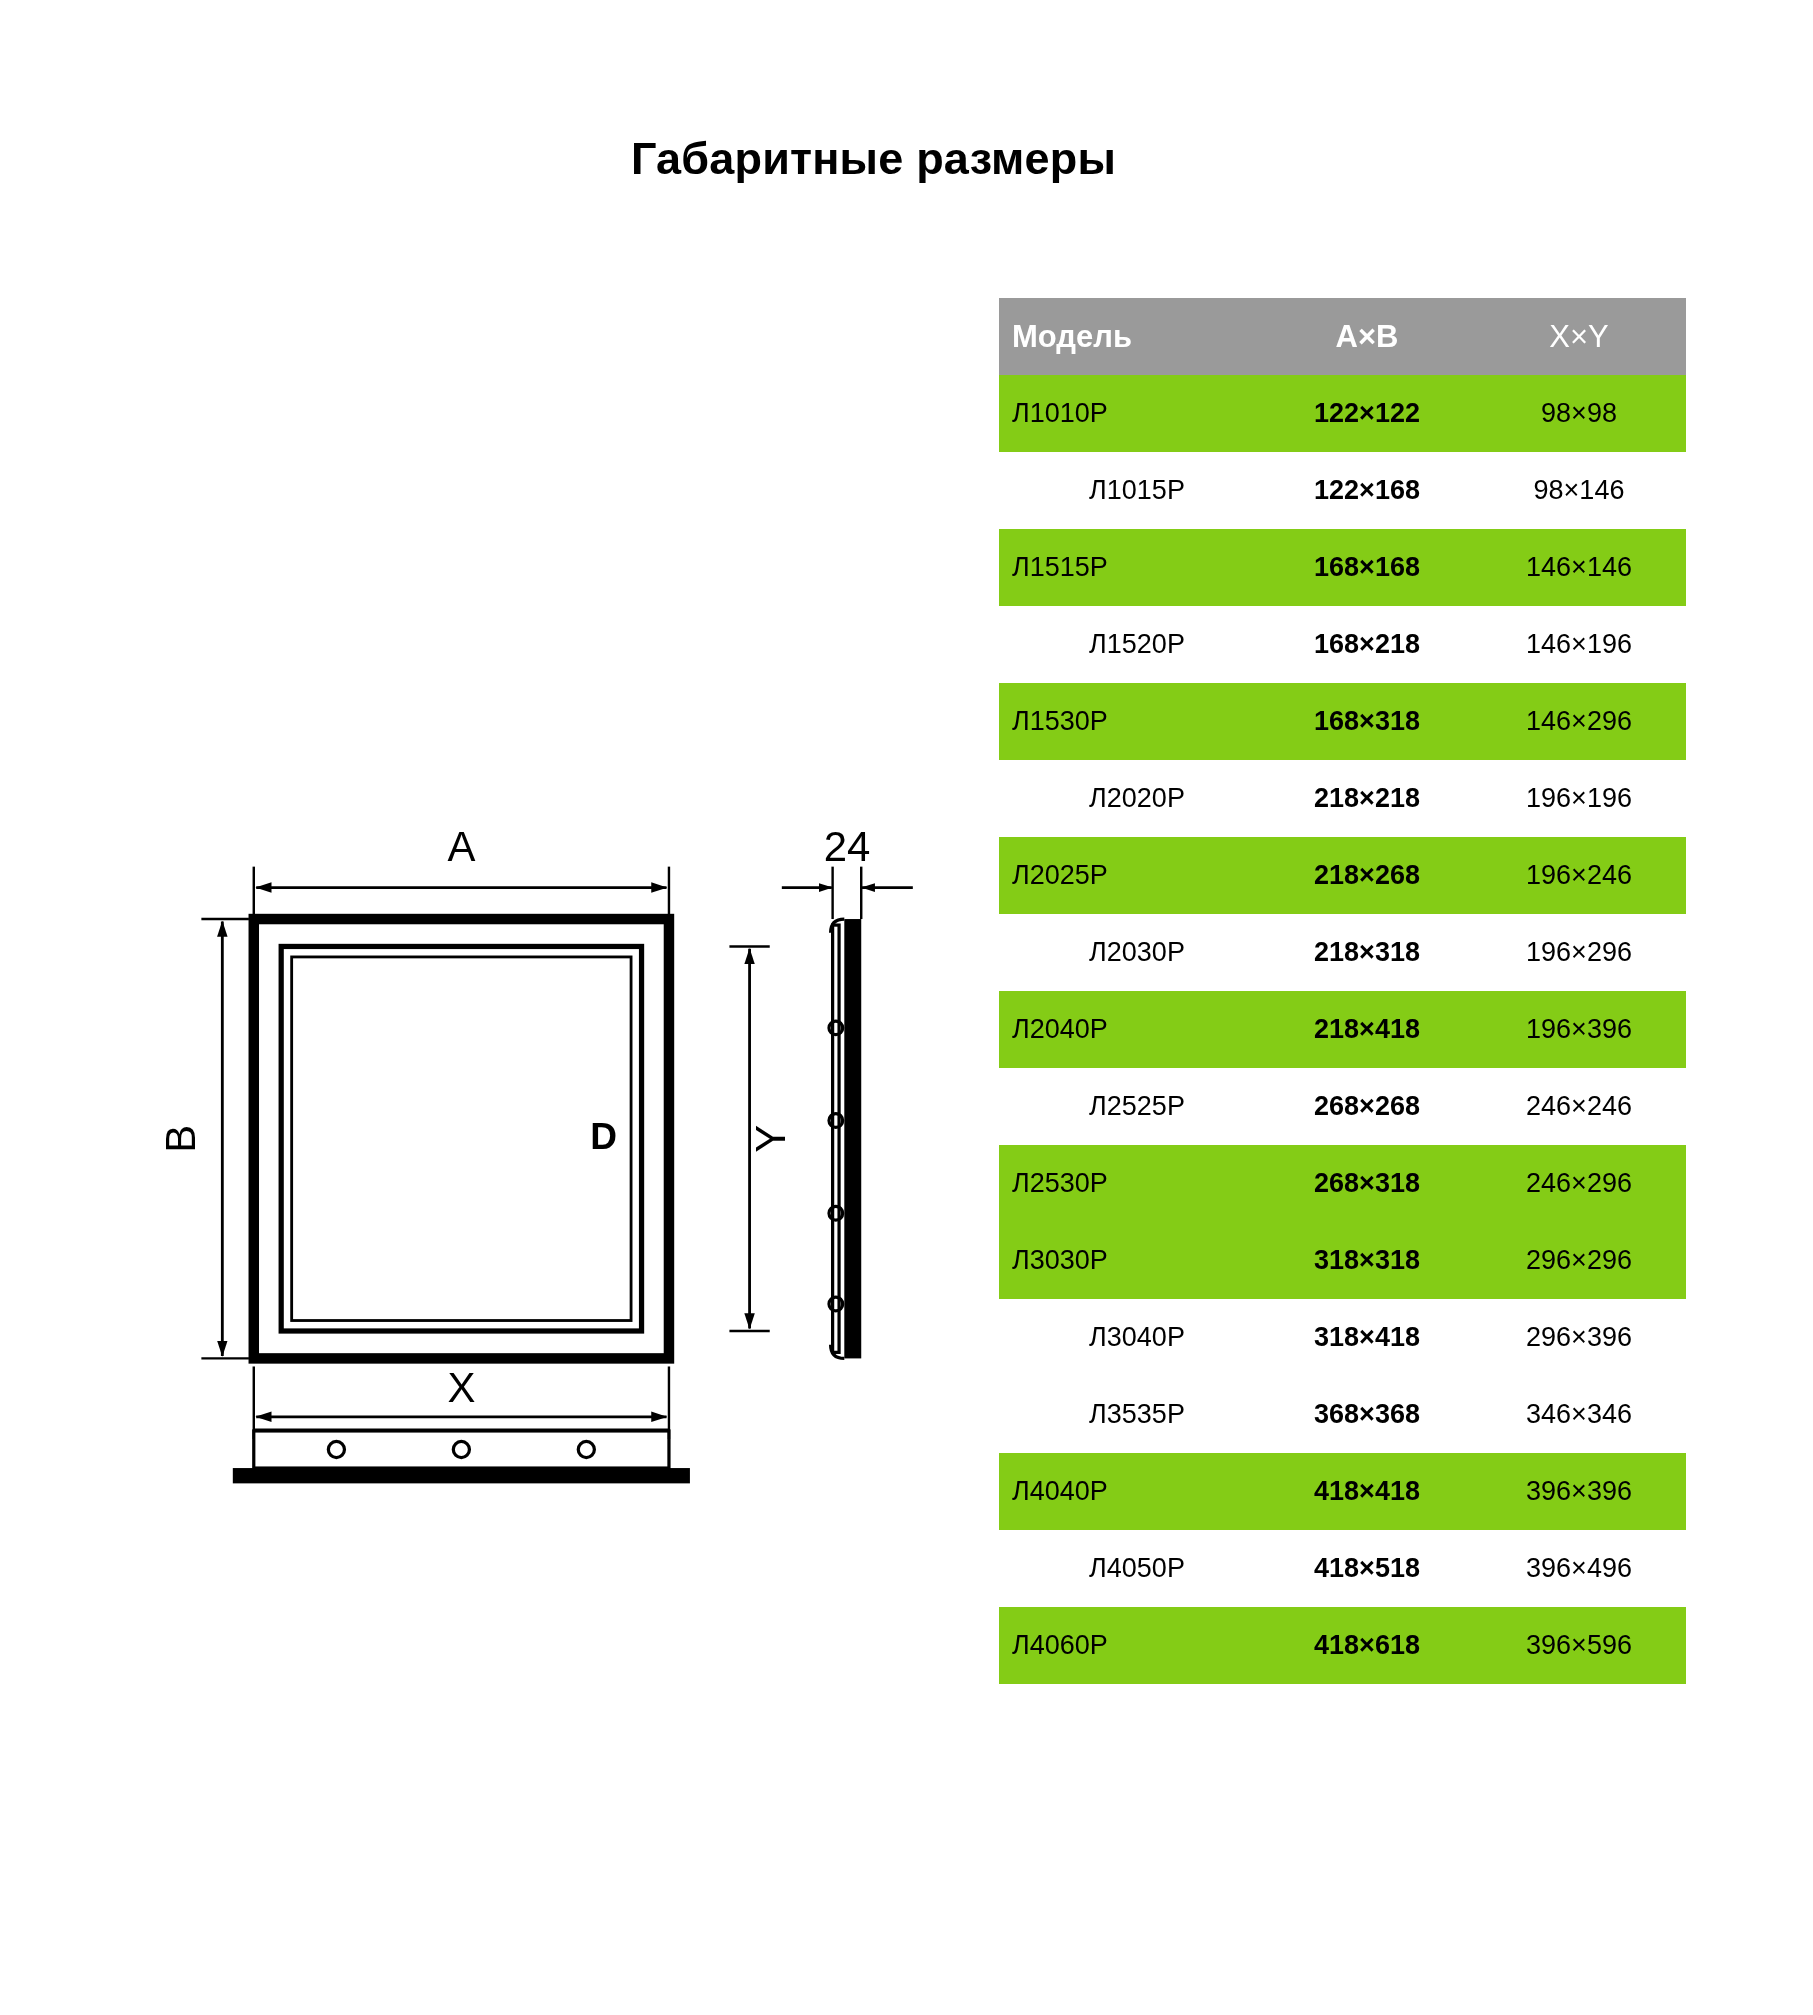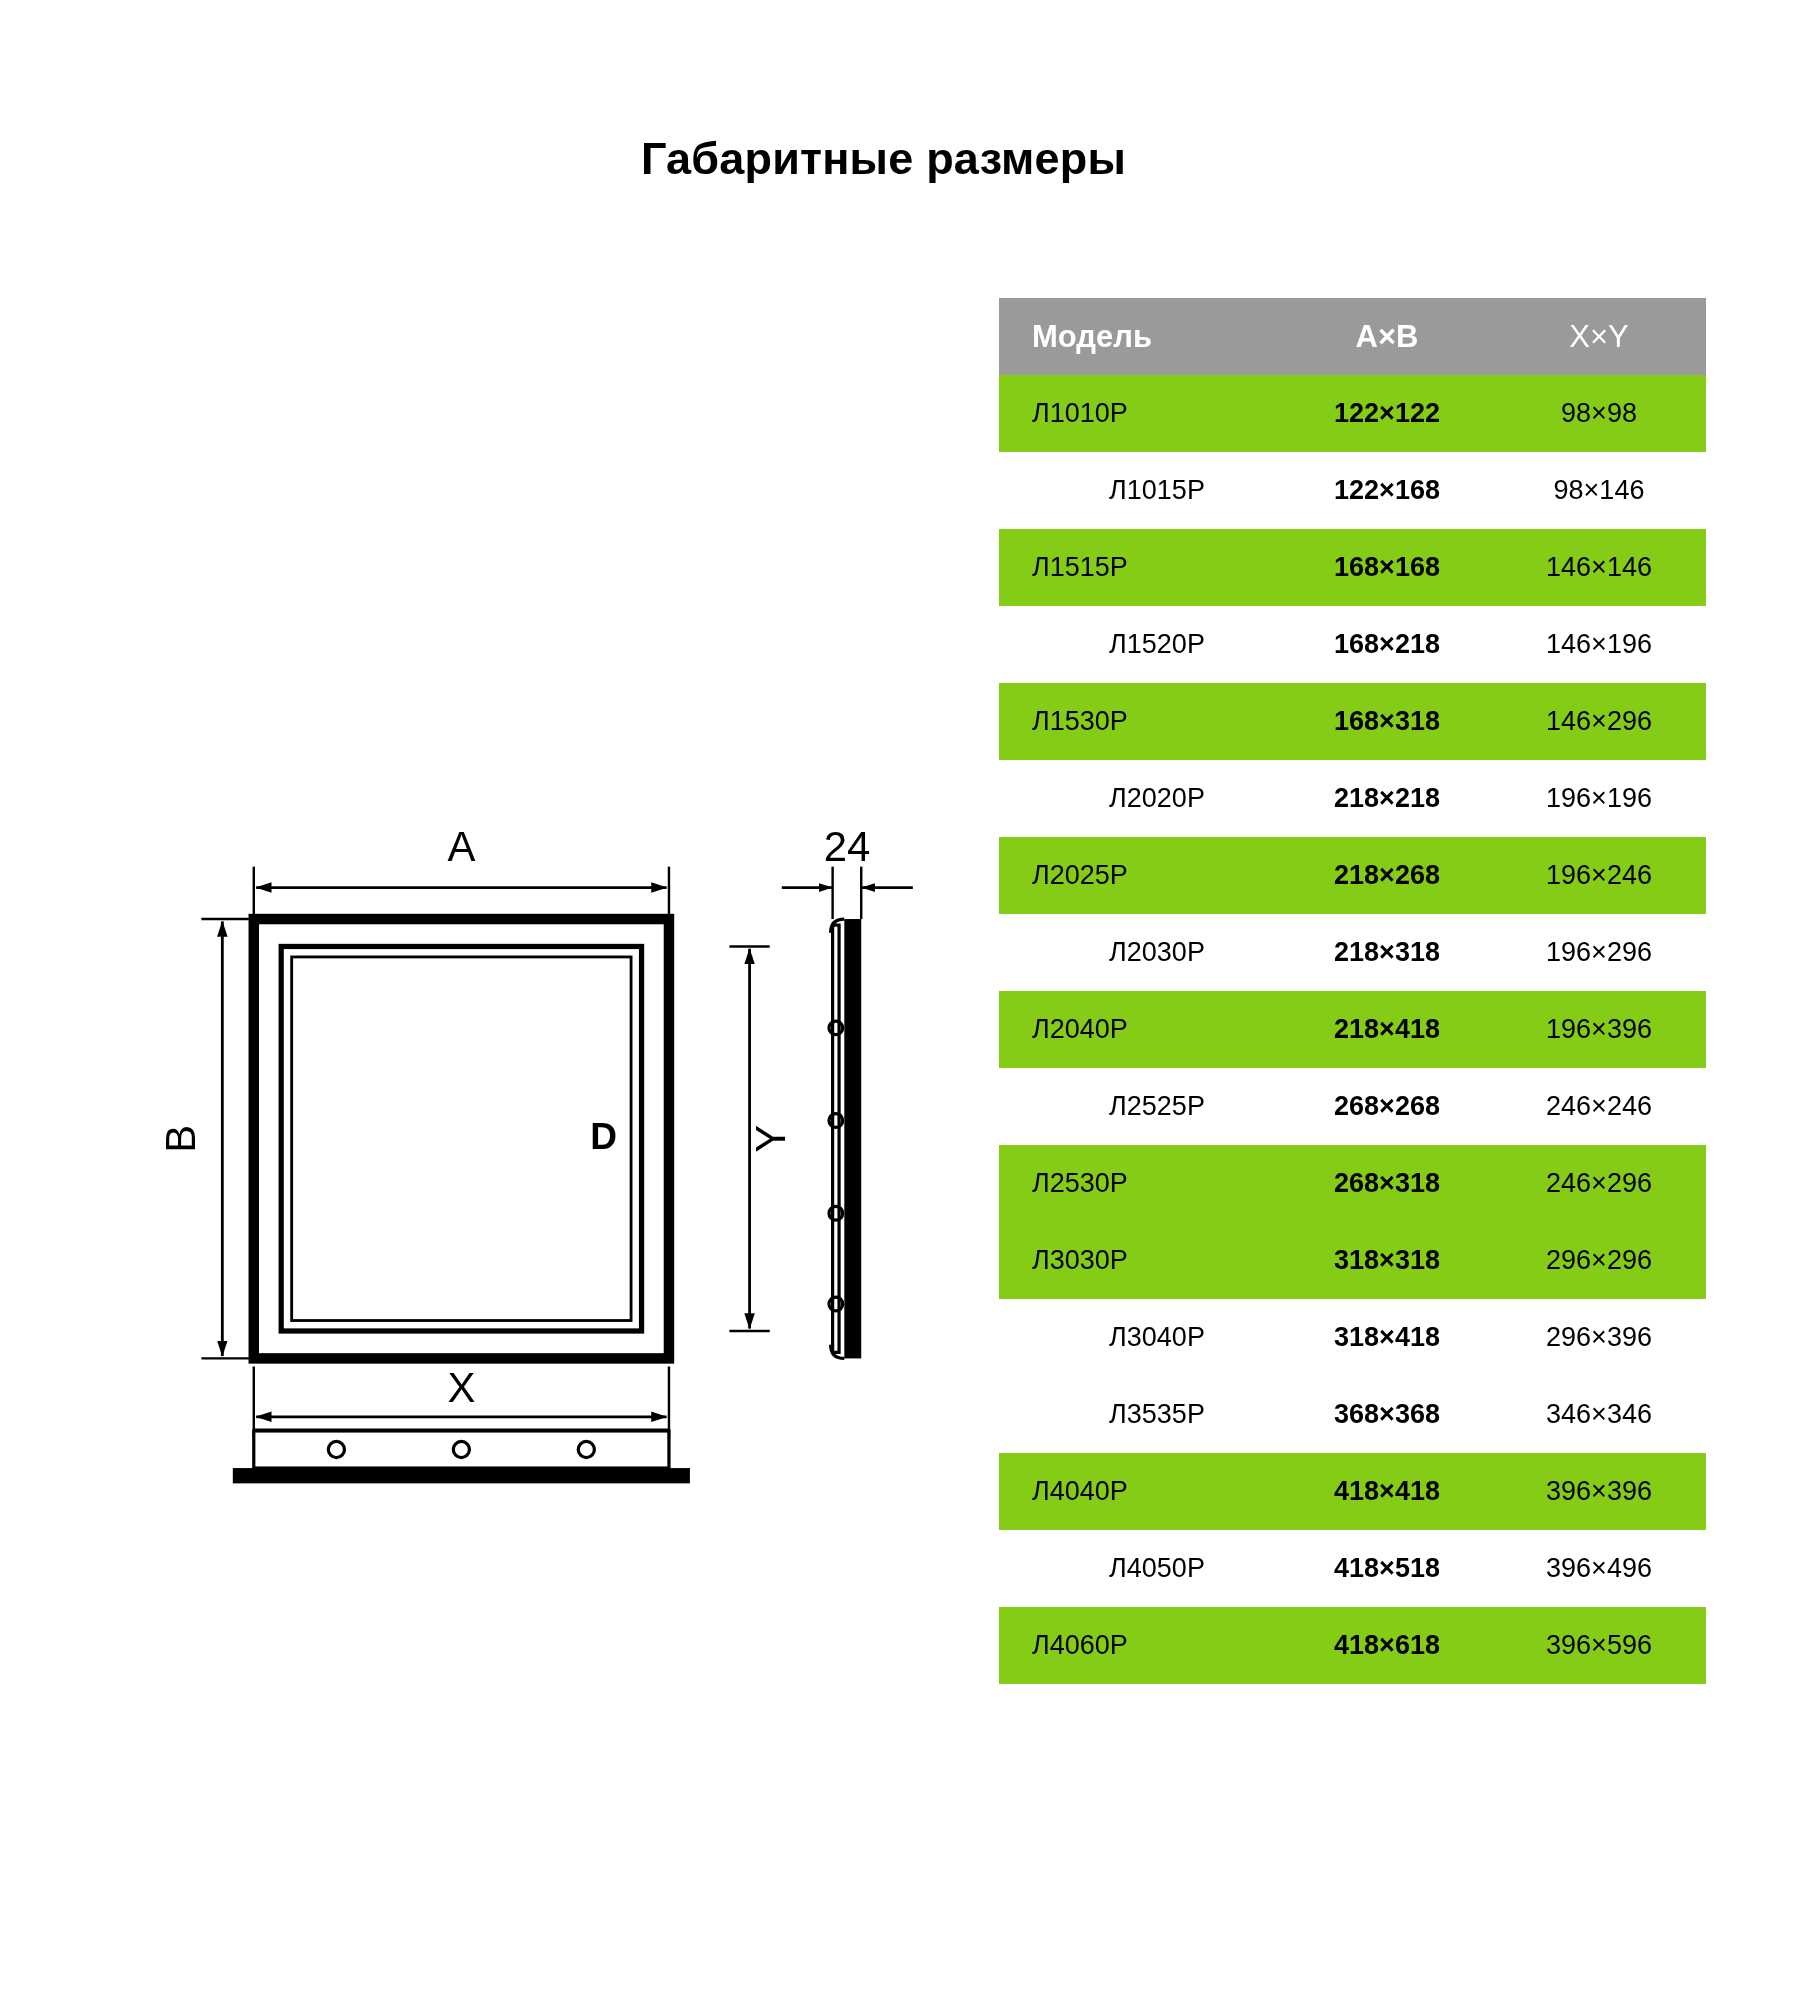--- a/index.html
+++ b/index.html
@@ -13,21 +13,21 @@
     position: relative;
     font-family: "Liberation Sans", sans-serif;
     color: #000000;
     overflow: hidden;
   }
 
   
   .page-title {
     position: absolute;
     top: 133px;
-    left: 10px;
+    left: 0;
     width: 1747px;
     text-align: center;
     font-size: 45px;
     font-weight: bold;
     letter-spacing: 0.2px;
   }
 
   
   .drawing {
     position: absolute;
@@ -54,21 +54,21 @@
     vertical-align: middle;
   }
   .dim-table thead th {
     background: #9a9a9a;
     color: #ffffff;
     font-weight: bold;
     font-size: 31px;
   }
   .dim-table th.c-model, .dim-table td.c-model {
     text-align: left;
-    padding-left: 33px;
+    padding-left: 13px;
     width: 250px;
     font-weight: normal;
   }
   .dim-table thead th.c-model { font-weight: bold; }
   .dim-table th.c-ab, .dim-table td.c-ab {
     width: 210px;
     text-align: center;
     font-weight: bold;
   }
   .dim-table th.c-xy, .dim-table td.c-xy {

